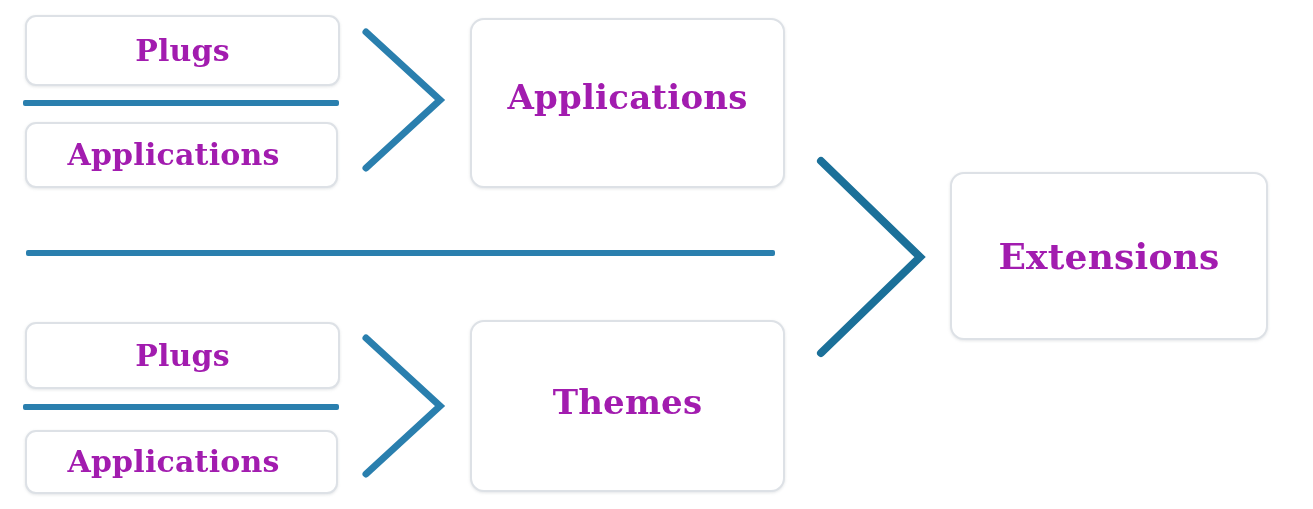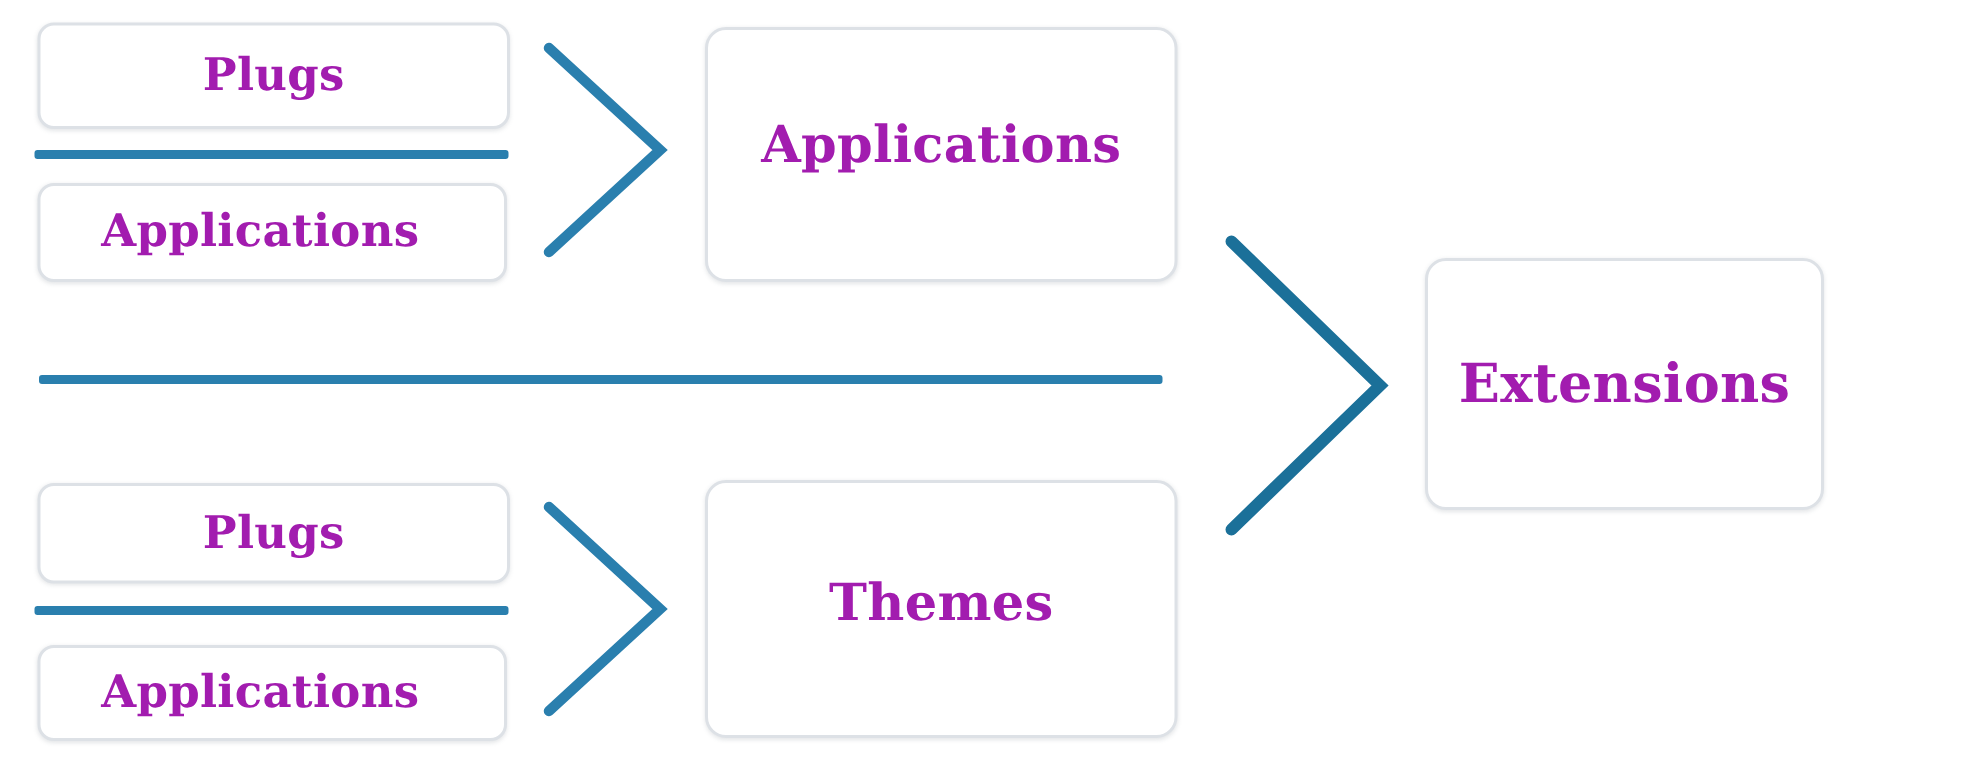--- a/index.html
+++ b/index.html
@@ -126,17 +126,17 @@
   <div class="node medium" style="left:470px; top:320px; width:315px; height:172px;">
     <span class="label" style="position:relative; top:-4px;">Themes</span>
   </div>
 
   <div class="chevron" style="left:812px; top:152px; width:118px; height:210px;">
     <svg width="118" height="210" viewBox="0 0 118 210">
       <polyline points="9,9 108,105 9,201" fill="none" stroke="#1b7099" stroke-width="8" stroke-linecap="round" stroke-linejoin="miter"></polyline>
     </svg>
   </div>
 
-  <div class="node large" style="left:950px; top:172px; width:266px; height:168px;">
+  <div class="node large" style="left:950px; top:172px; width:318px; height:168px;">
     <span class="label">Extensions</span>
   </div>
 
 </div>
 
 </body></html>

